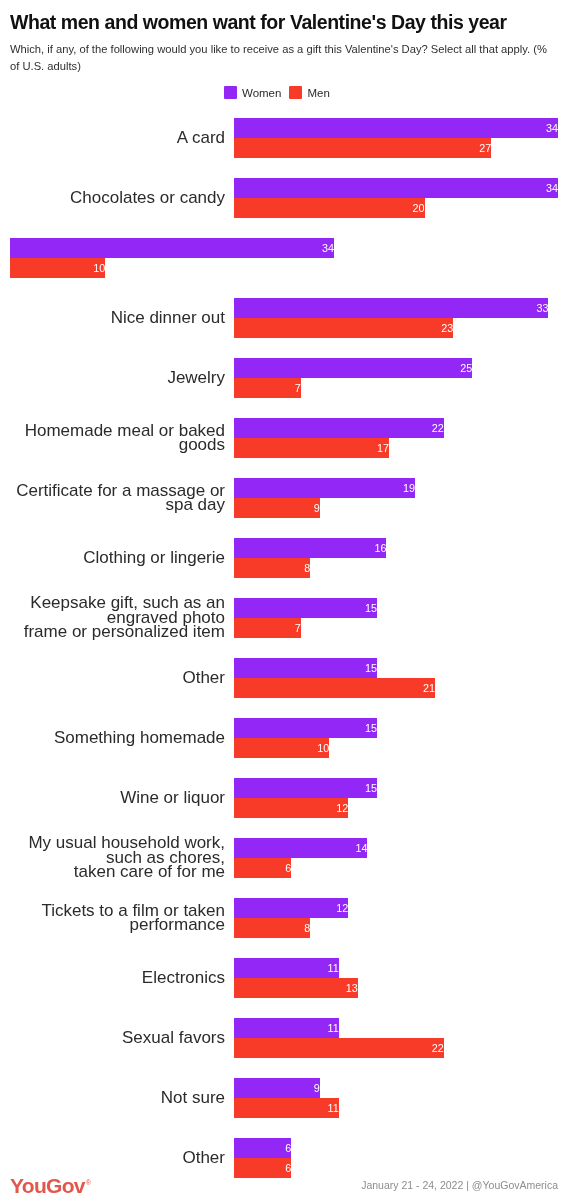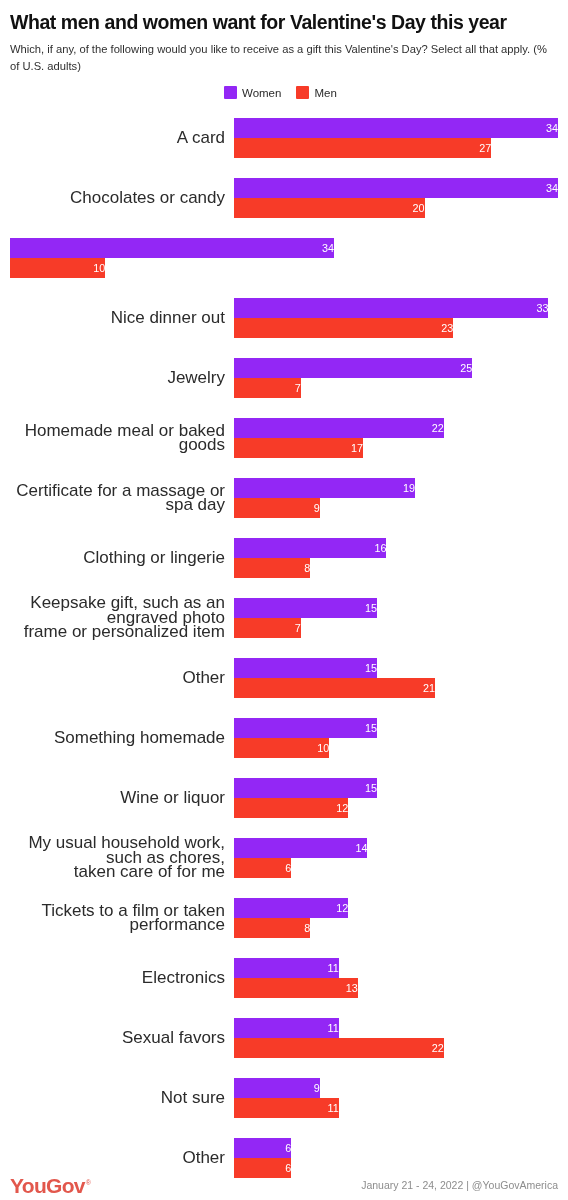--- a/index.html
+++ b/index.html
@@ -40,21 +40,20 @@
     color: #2f2f2f;
     margin: 7px 0 0 0;
     max-width: 552px;
   }
 
   
   .legend {
     display: flex;
     align-items: center;
     justify-content: flex-start;
-    gap: 7px;
     margin-top: 12px;
     padding-left: 214px;
   }
   .legend-item {
     display: flex;
     align-items: center;
     gap: 5px;
     margin-right: 8px;
   }
   .legend-swatch {
@@ -218,21 +217,21 @@
             <span class="bar-value">7</span>
           </div>
         </div>
       </div>
       <div class="row">
         <div class="row-label">Homemade meal or baked goods</div>
         <div class="bars">
           <div class="bar women" style="background: rgb(147, 39, 245); width: 209.647px;">
             <span class="bar-value">22</span>
           </div>
-          <div class="bar men" style="background: rgb(247, 59, 40); width: 129px;">
+          <div class="bar men" style="background: rgb(247, 59, 40); width: 155px;">
             <span class="bar-value">17</span>
           </div>
         </div>
       </div>
       <div class="row">
         <div class="row-label">Certificate for a massage or spa day</div>
         <div class="bars">
           <div class="bar women" style="background: rgb(147, 39, 245); width: 181.059px;">
             <span class="bar-value">19</span>
           </div>

